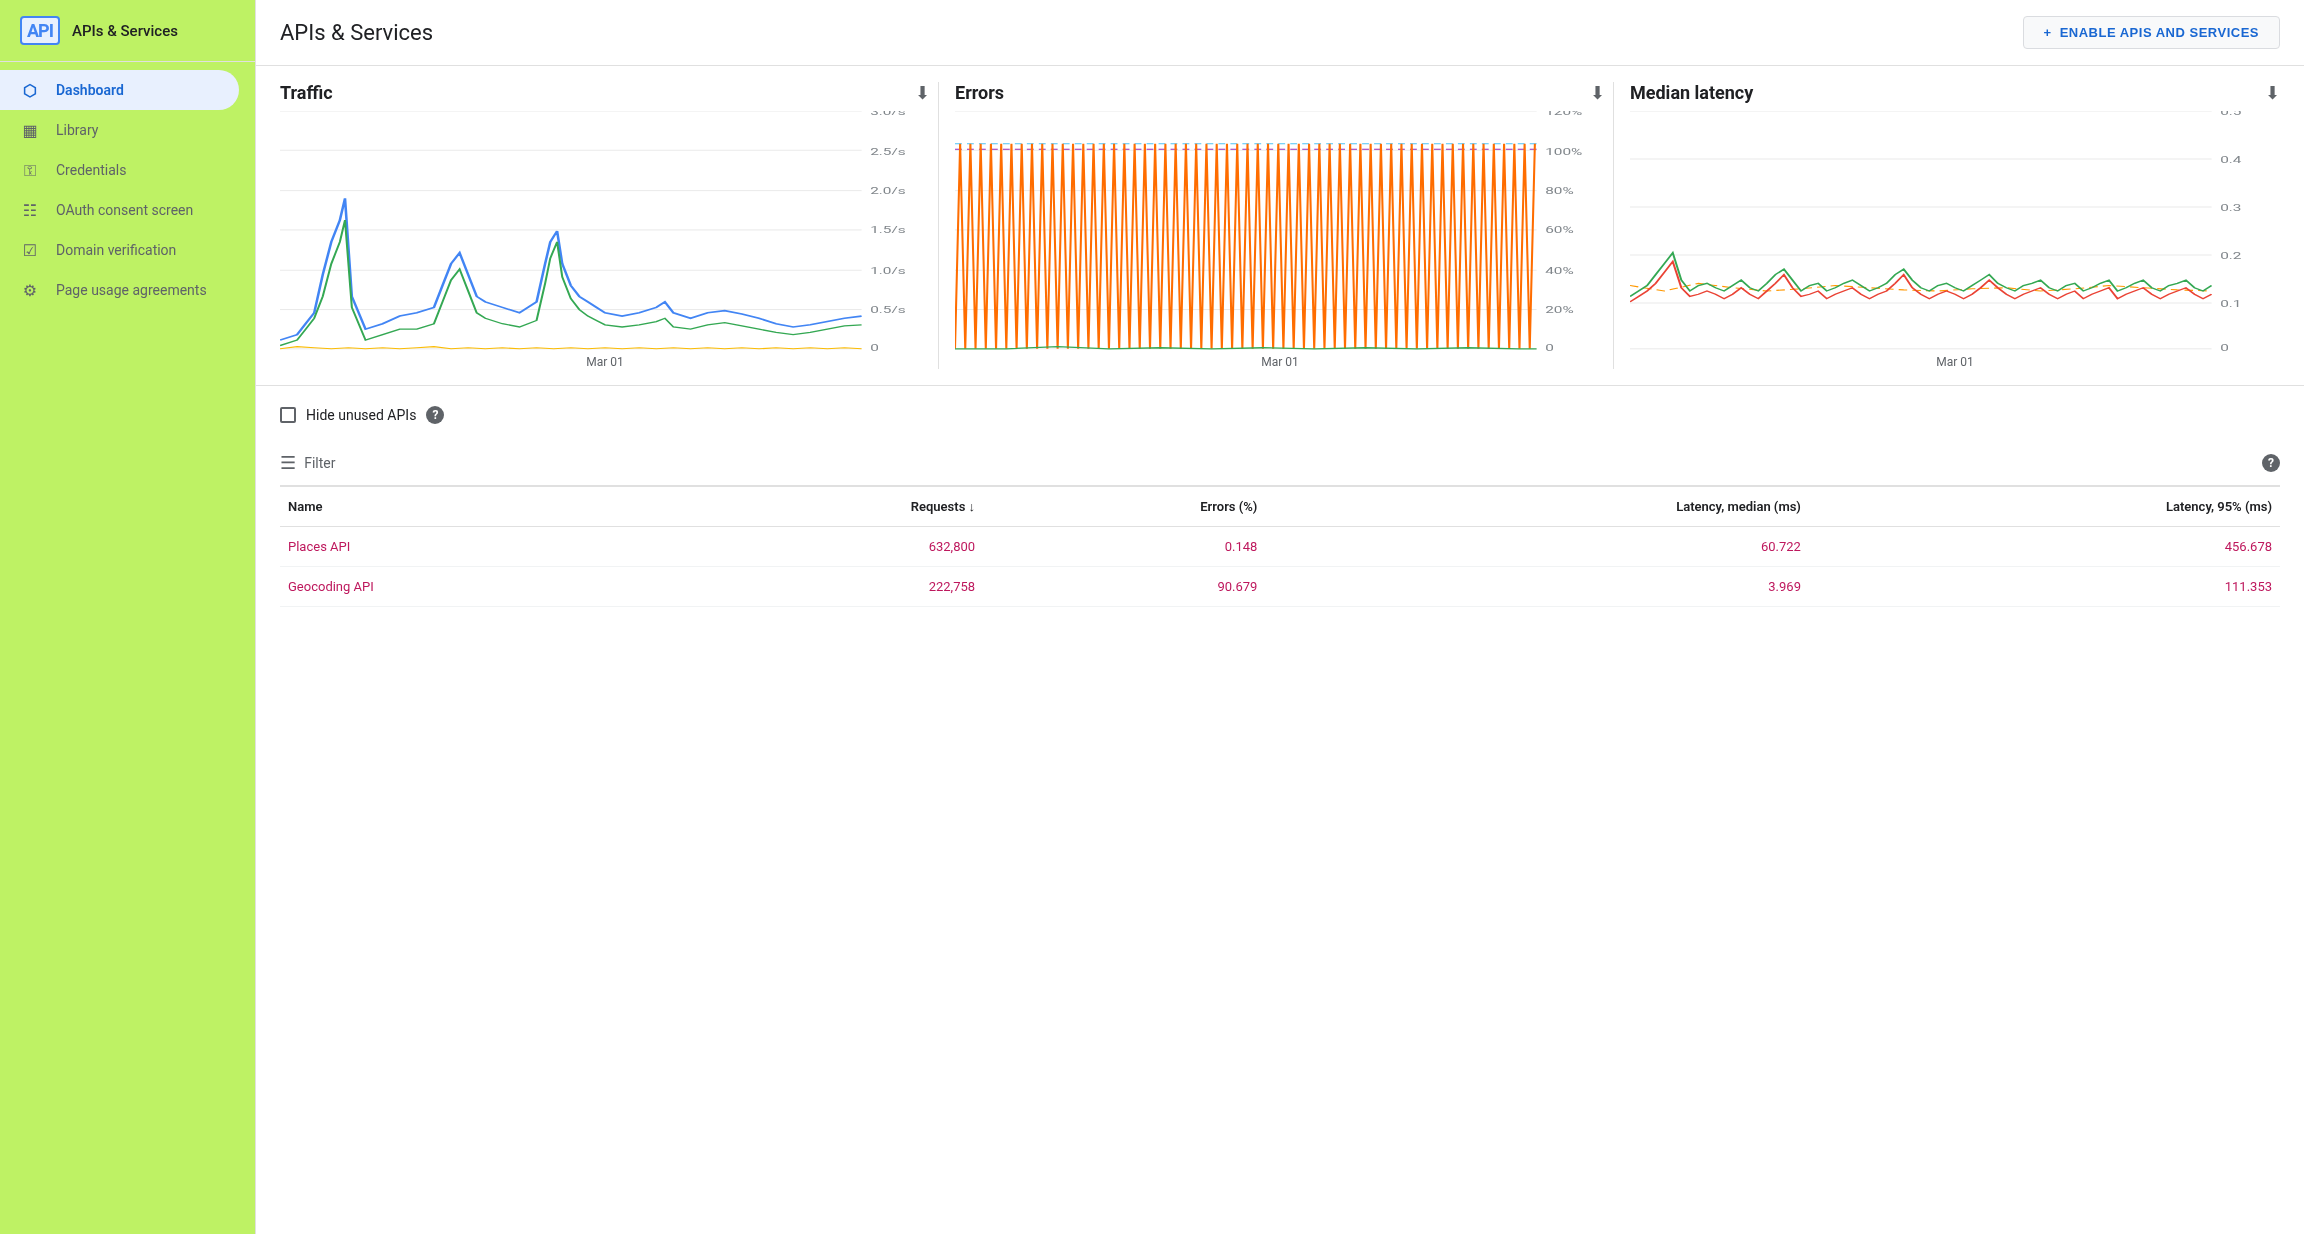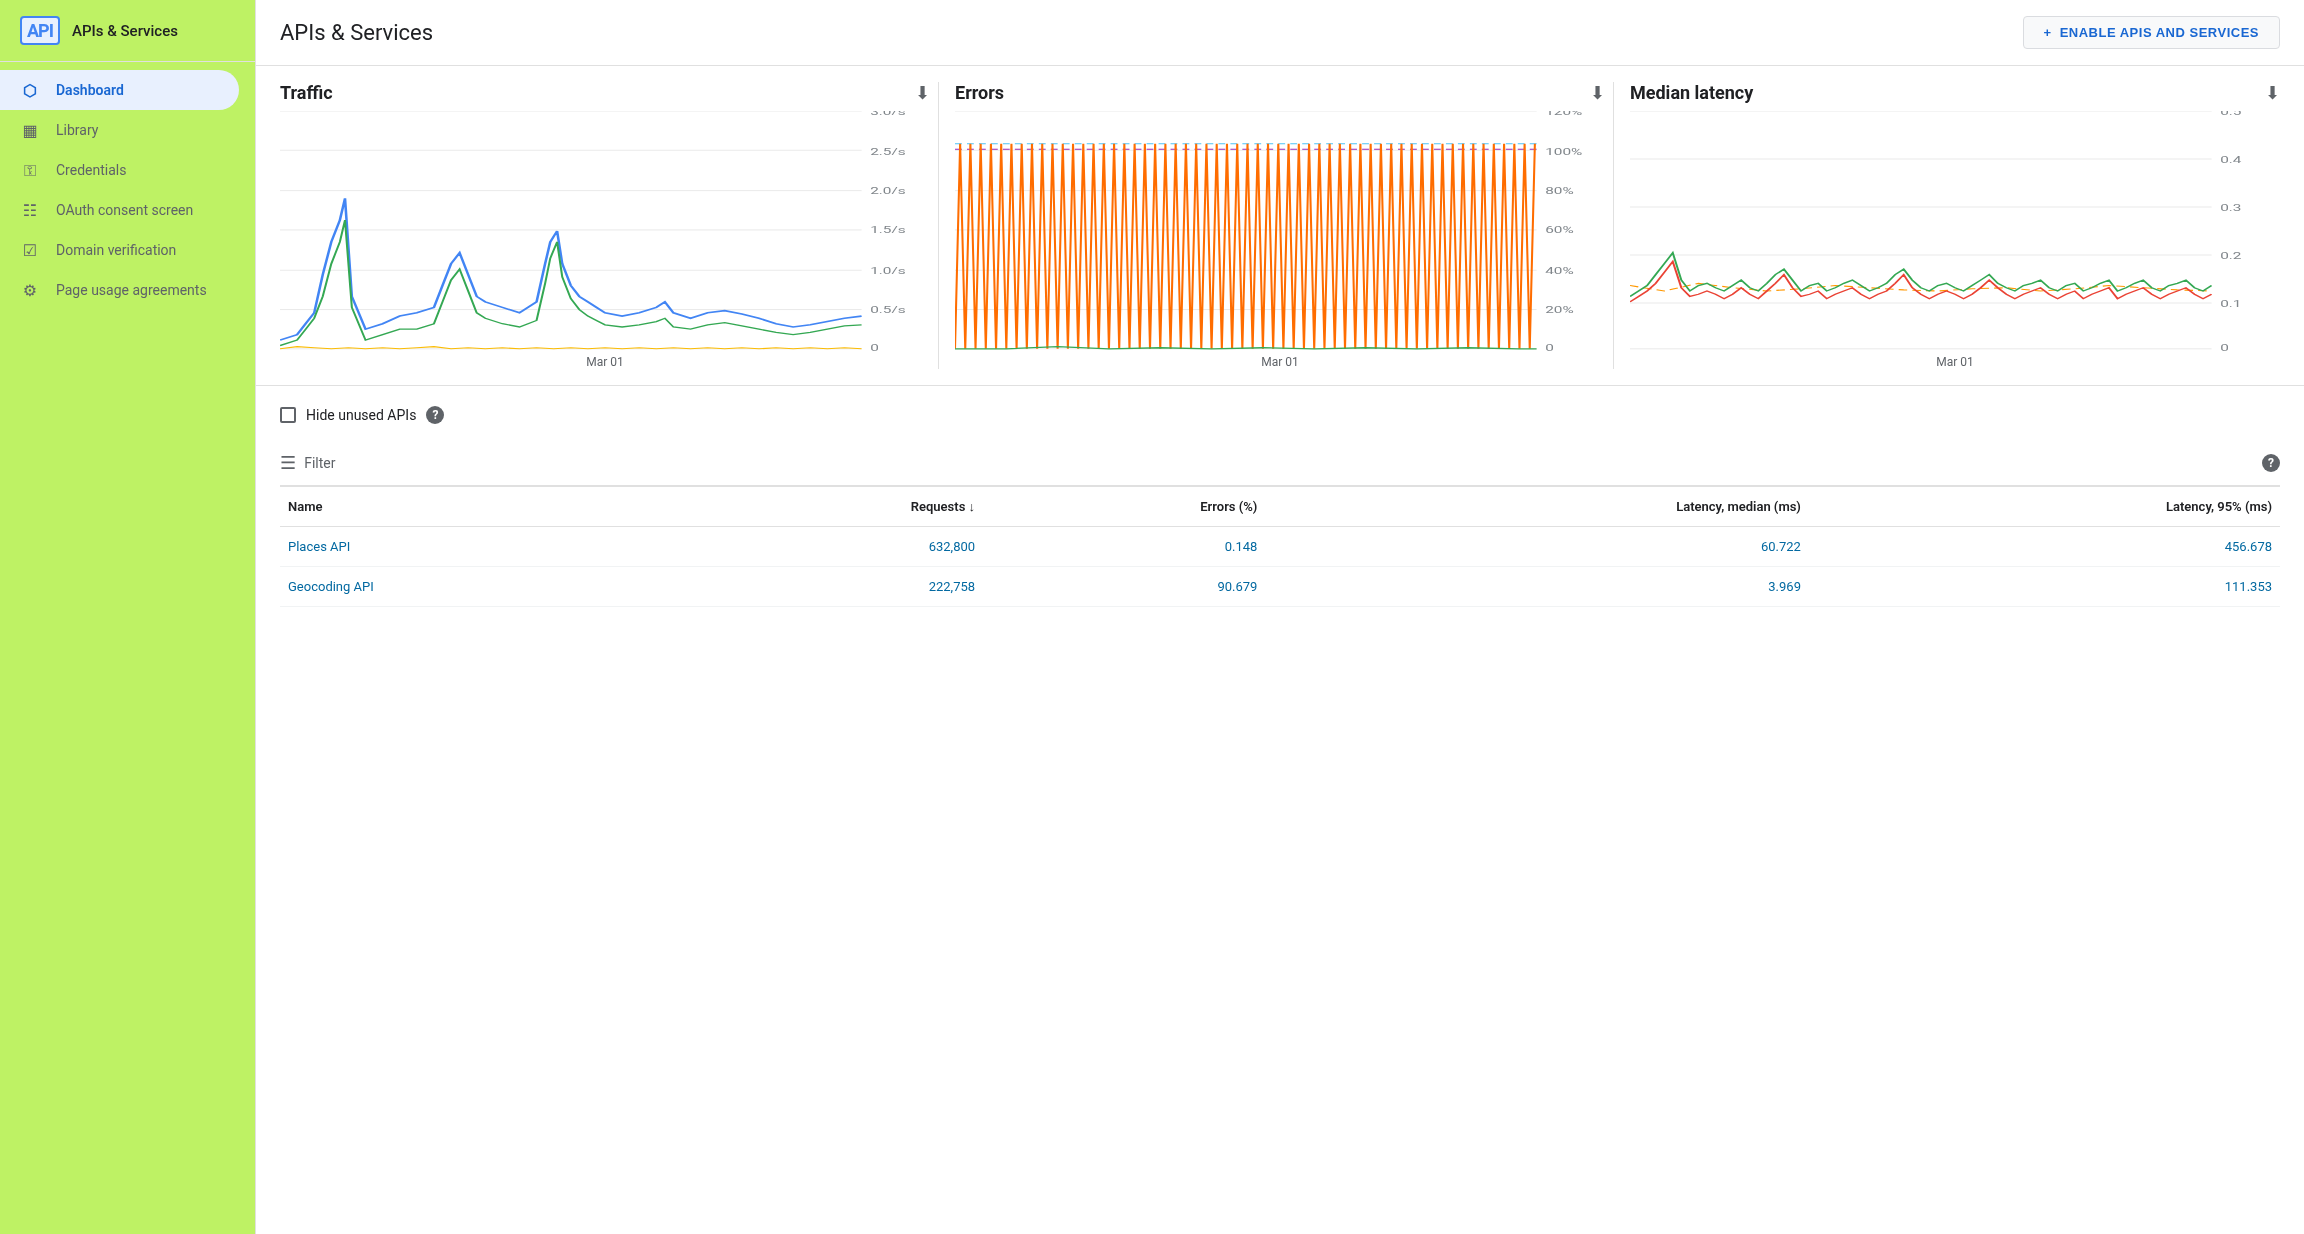--- a/index.html
+++ b/index.html
@@ -250,21 +250,21 @@
       text-align: left;
       padding: 12px 8px;
       font-size: 13px;
       font-weight: 600;
       color: #202124;
       white-space: nowrap;
     }
     td {
       padding: 12px 8px;
       font-size: 13px;
-      color: #0369a1;
+      color: #be185d;
       border-bottom: 1px solid #f1f3f4;
     }
     td:not(:first-child) {
       text-align: right;
     }
     th:not(:first-child) {
       text-align: right;
     }
   </style>
 </head>

